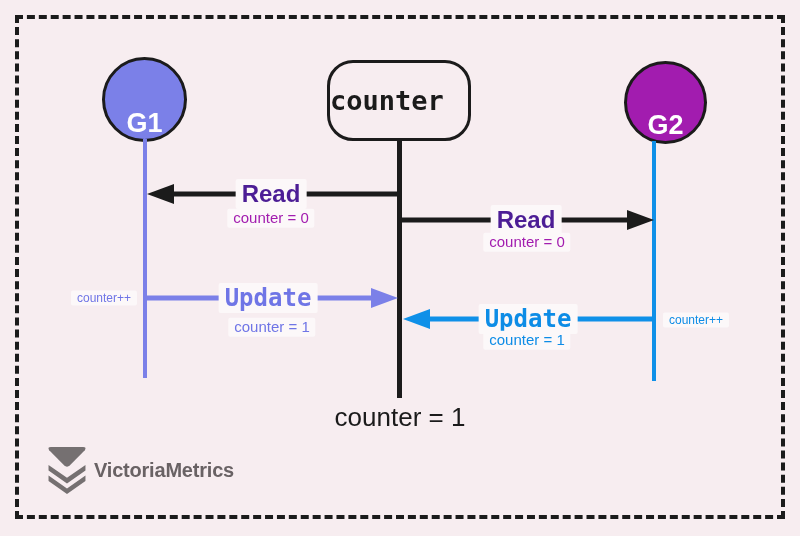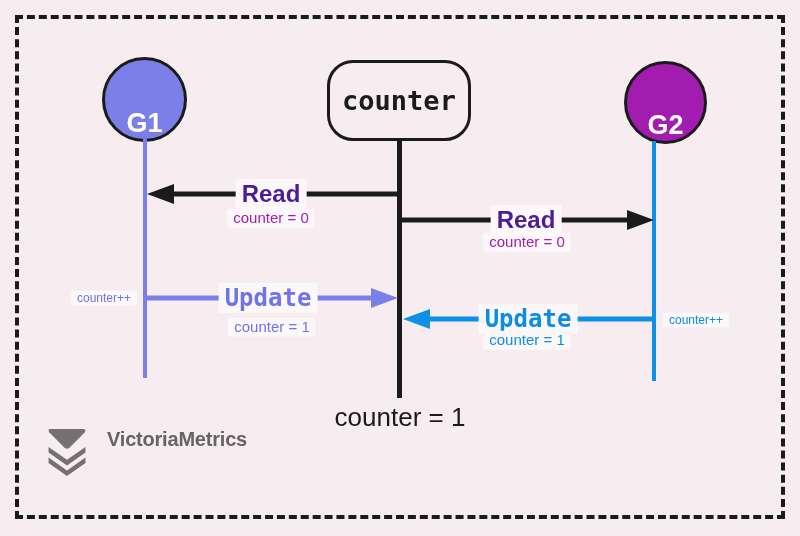--- a/index.html
+++ b/index.html
@@ -30,21 +30,21 @@
     box-sizing:border-box;
   }
   .g1{left:102px;top:57px;width:85px;height:85px;background:#7b80e8;}
   .g2{left:624px;top:61px;width:83px;height:83px;background:#a21caf;}
   .counter-box{
     position:absolute;
     left:327px;top:60px;width:144px;height:81px;
     border:3px solid #1b1b1b;
     border-radius:26px;
     box-sizing:border-box;
-    display:flex;align-items:center;justify-content:center;
+    display:flex;align-items:center;
     font-family:"DejaVu Sans Mono", monospace;
     font-weight:bold;
     font-size:27px;
     color:#1b1b1b;
     background:transparent;
   }
   
   .lifeline{position:absolute;}
   .life-g1{left:143px;top:139px;width:4px;height:239px;background:#7b80e8;}
   .life-counter{left:397px;top:139px;width:5px;height:259px;background:#1b1b1b;}
@@ -69,22 +69,22 @@
   .side-note{font-size:12px;}
   .result-label{
     position:absolute;left:400px;top:417px;
     transform:translate(-50%,-50%);
     font-size:26px;color:#1b1b1b;
     white-space:nowrap;
     background:transparent;
   }
   
   .brand{
-    position:absolute;left:46px;top:428px;
-    display:flex;gap:19px;
+    position:absolute;left:46px;top:446px;
+    display:flex;align-items:center;gap:6px;
   }
   .brand-text{
     font-size:20px;font-weight:bold;color:#696264;
     letter-spacing:-0.2px;
   }
 </style>
 </head>
 <body>
 
 <div class="canvas">

